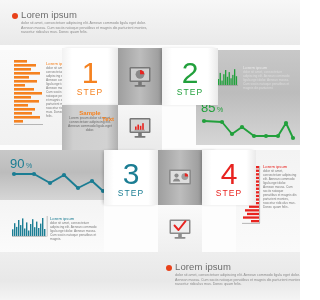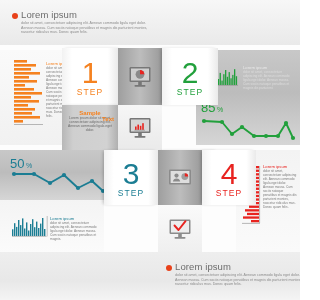--- a/index.html
+++ b/index.html
@@ -192,21 +192,21 @@
     <div class="steplbl" style="color:#22a03c;">STEP</div>
   </div>
   <div class="ribbon rib-grey shadow-l sample" style="left:162px;top:105px;width:56px;height:45px;">
     <div class="sa" style="color:#22a03c;padding-top:5px;">Sample</div>
     <div class="stext" style="color:#22a03c;top:11px;">Text</div>
     <div class="sbody">Lorem ipsum dolor sit amet, consectetuer adipiscing elit. Aenean commodo ligula eget dolor.</div>
   </div>
 
   <div class="panel panel-grey" style="left:0;top:150px;width:104px;height:50px;">
     <div class="pct" style="position:absolute;left:10px;top:4px;color:#1b7d93;">
-      <span class="big">50</span><span class="sm" style="margin-left:1.5px;">%</span>
+      <span class="big">90</span><span class="sm" style="margin-left:1.5px;">%</span>
     </div>
     <svg width="100" height="30" viewBox="0 0 100 30" style="position:absolute;left:8px;top:17px;">
       <polyline points="6,7 26,7 42,16 56,8 70,21 84,14 95,24" fill="none" stroke="#1b7d93" stroke-width="1.9" stroke-linejoin="round" stroke-linecap="round"></polyline>
       <g fill="#1b7d93">
         <circle cx="6" cy="7" r="2.1"></circle>
           <circle cx="26" cy="7" r="2.1"></circle>
         <circle cx="42" cy="16" r="2.1"></circle>
           <circle cx="56" cy="8" r="2.1"></circle>
         <circle cx="70" cy="21" r="2.1"></circle>
           <circle cx="84" cy="14" r="2.1"></circle>

